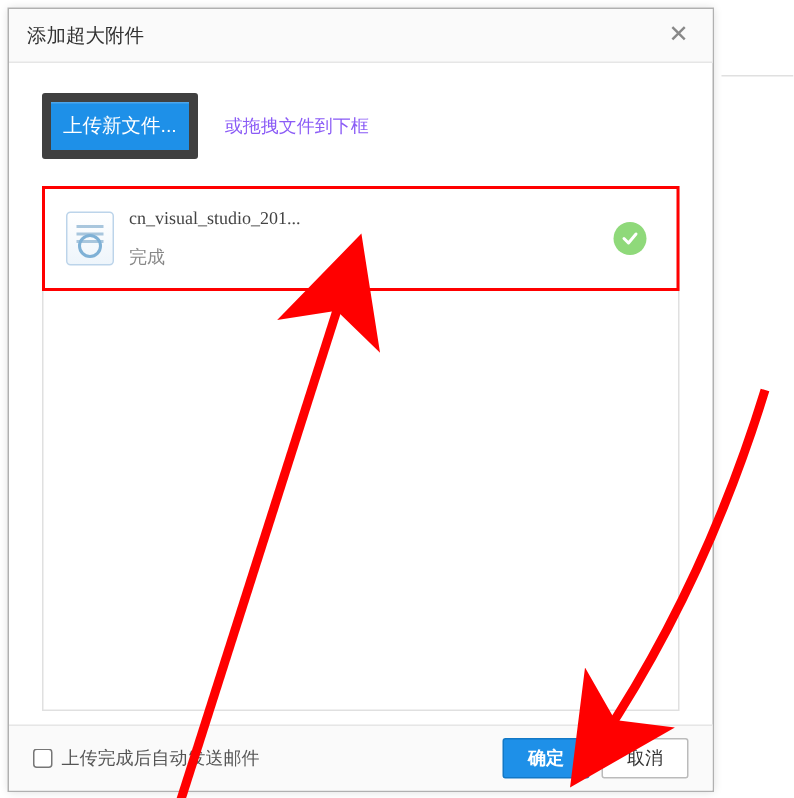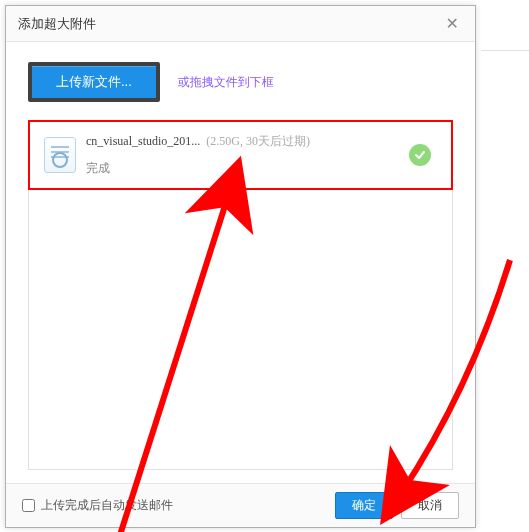--- a/index.html
+++ b/index.html
@@ -70,23 +70,23 @@
     }
     .upload-row {
       display: flex;
       align-items: center;
       gap: 18px;
       margin-bottom: 18px;
     }
     .upload-btn {
       background: #1e90e8;
       color: #fff;
-      border: 4px solid #404040;
+      border: 6px solid #404040;
       border-radius: 2px;
-      padding: 7px 24px;
+      padding: 7px 8px;
       font-size: 13px;
       cursor: pointer;
       box-shadow: inset 0 1px 0 rgba(255,255,255,0.2);
     }
     .drag-hint {
       color: #8b5cf6;
       font-size: 12px;
     }
     .file-area {
       border: 1px solid #e0e0e0;
@@ -195,20 +195,21 @@
     }
     .footer-spacer { flex: 1; }
     .btn-primary {
       background: #1e90e8;
       color: #fff;
       border: 1px solid #1278c6;
       padding: 4px 16px;
       font-size: 12px;
       border-radius: 2px;
       cursor: pointer;
+      font-weight: bold;
     }
     .btn-default {
       background: #fff;
       color: #333;
       border: 1px solid #bbb;
       padding: 4px 16px;
       font-size: 12px;
       border-radius: 2px;
       cursor: pointer;
       text-align: right;
@@ -239,21 +240,20 @@
       <button class="upload-btn">上传新文件...</button>
       <span class="drag-hint">或拖拽文件到下框</span>
     </div>
 
     <div class="file-area">
       <div class="file-item">
         <div class="file-icon"></div>
         <div class="file-info">
           <div class="file-name-row">
             <span class="file-name">cn_visual_studio_201...</span>
-            <span class="file-meta">(2.50G, 30天后过期)</span>
           </div>
           <div class="file-status">完成</div>
         </div>
         <div class="check-badge">
           <svg viewBox="0 0 12 12">
               <path d="M2 6 L5 9 L10 3" stroke="#fff" stroke-width="2" fill="none" stroke-linecap="round" stroke-linejoin="round"></path>
             </svg>
         </div>
       </div>
     </div>

